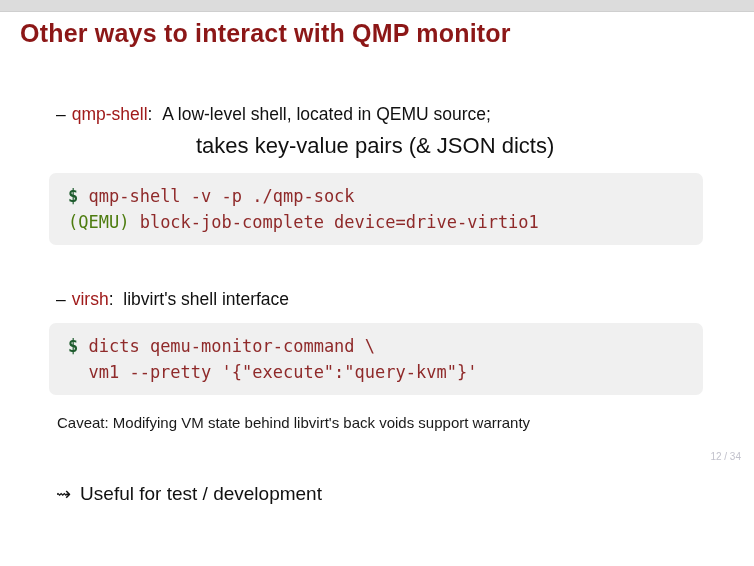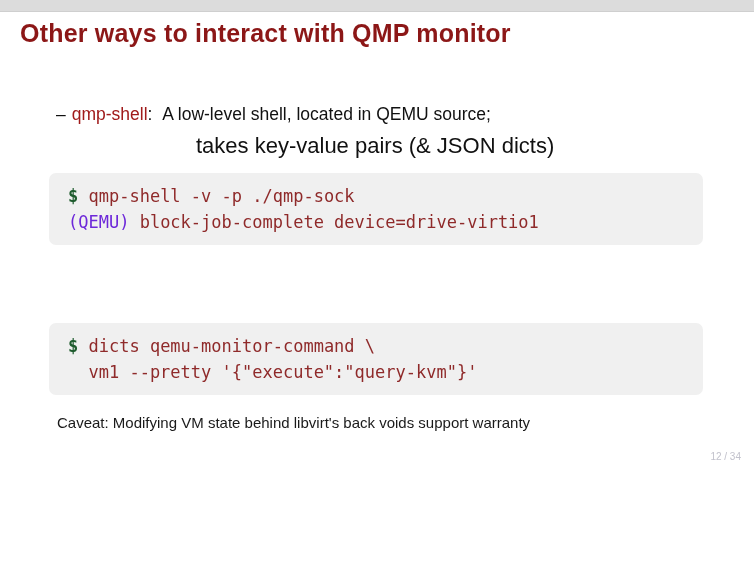--- a/index.html
+++ b/index.html
@@ -76,21 +76,21 @@
     padding: 10px 0 10px 19px;
     font-family: "DejaVu Sans Mono", "Liberation Mono", monospace;
     font-size: 17px;
     line-height: 26px;
     color: #8f2a2a;
     white-space: pre;
   }
   #codeblock-qmp-shell { top: 173px; height: 72px; }
   #codeblock-virsh     { top: 323px; height: 72px; }
   .prompt { color: #1e5c2e; font-weight: bold; }
-  .qemu-prompt { color: #6d28d9; }
+  .qemu-prompt { color: #4d7c0f; }
   .cmd { color: #8f2a2a; }
 
   
   .caveat {
     position: absolute;
     left: 57px;
     top: 414px;
     font-size: 15px;
     color: #1a1a1a;
     white-space: nowrap;
@@ -131,21 +131,27 @@
 
   <div class="title">Other ways to interact with QMP monitor</div>
 
   <div class="bullet" id="bullet-qmp-shell">
     <span class="dash">–</span><span class="kw">qmp-shell</span><span>:</span>&nbsp;&nbsp;<span>A low-level shell, located in QEMU source;</span>
   </div>
   <div class="bullet-cont" id="bullet-qmp-shell-line2">takes key-value pairs (&amp; JSON dicts)</div>
 
   <div class="codeblock" id="codeblock-qmp-shell"><div><span class="prompt">$</span><span class="cmd"> qmp-shell -v -p ./qmp-sock</span></div><div><span class="qemu-prompt">(QEMU)</span><span class="cmd"> block-job-complete device=drive-virtio1</span></div></div>
 
+  <div class="bullet" id="bullet-virsh">
+    <span class="dash">–</span><span class="kw">virsh</span><span>:</span>&nbsp;&nbsp;<span>libvirt's shell interface</span>
+  </div>
 
   <div class="codeblock" id="codeblock-virsh"><div><span class="prompt">$</span><span class="cmd"> dicts qemu-monitor-command \</span></div><div><span class="cmd">  vm1 --pretty '{"execute":"query-kvm"}'</span></div></div>
 
   <div class="caveat">Caveat: Modifying VM state behind libvirt's back voids support warranty</div>
 
+  <div class="conclusion">
+    <span class="squiggly">⇝</span><span>Useful for test / development</span>
+  </div>
 
   <div class="pagenum">12 / 34</div>
 
 </div>
 
 </body></html>

